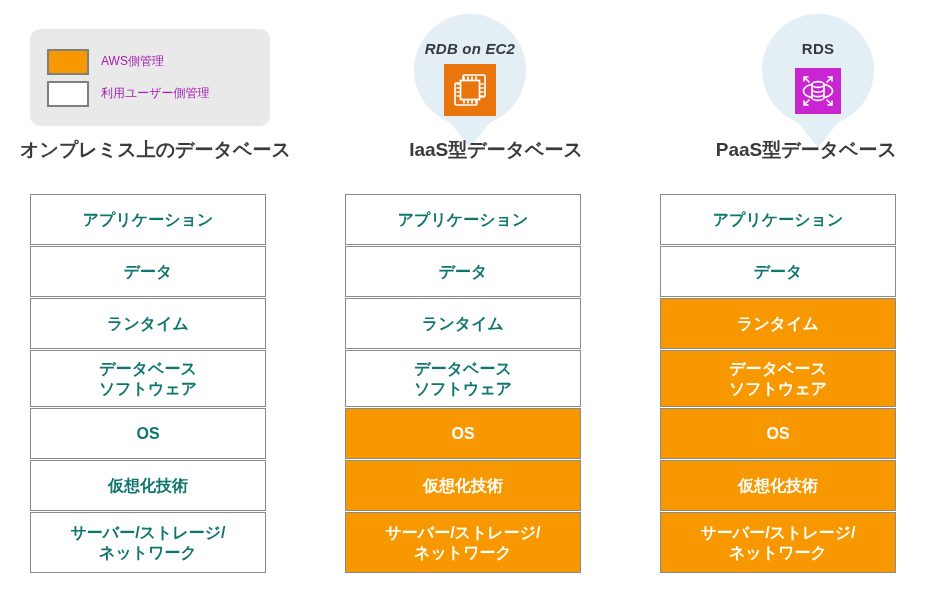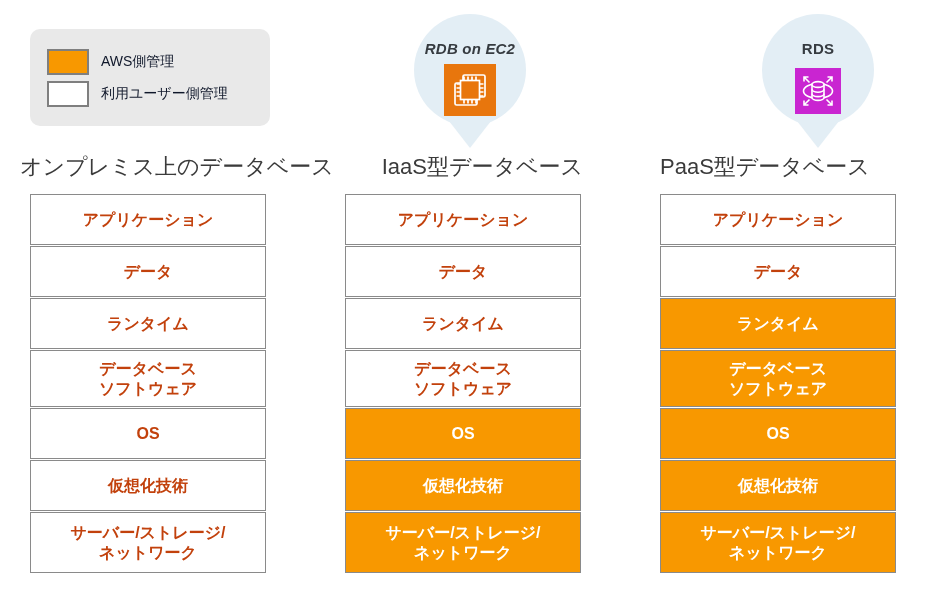--- a/index.html
+++ b/index.html
@@ -10,50 +10,50 @@
   
   .legend{
     position:absolute;left:30px;top:29px;width:240px;height:97px;
     background:#E9E9E9;border-radius:10px;
     display:flex;flex-direction:column;justify-content:center;gap:6px;
     padding:0 0 0 17px;box-sizing:border-box;
   }
   .legend-row{display:flex;align-items:center;gap:12px;}
   .swatch{width:42px;height:26px;border:2px solid #7F7F7F;box-sizing:border-box;background:#fff;flex:0 0 auto;}
   .swatch.orange{background:#F89800;}
-  .legend-label{font-size:14px;color:#0f172a;white-space:nowrap;}
+  .legend-label{font-size:12px;color:#a21caf;white-space:nowrap;}
   
   .pin{position:absolute;width:136px;height:140px;top:10px;}
   .pin svg.balloon{position:absolute;left:0;top:0;}
   .pin-label{
     position:absolute;left:0;top:30px;width:136px;text-align:center;
     font-size:15px;font-weight:bold;color:#363B40;letter-spacing:.2px;
   }
   .pin .service-icon{position:absolute;}
   .pin1{left:402px;font-style:italic;}
   .pin2{left:750px;}
   .pin1 .service-icon{left:42px;top:54px;}
   .pin2 .service-icon{left:45px;top:58px;}
   
   .col-header{
-    position:absolute;top:153px;height:28px;line-height:28px;
-    font-size:22px;font-weight:normal;color:#3B3B3B;white-space:nowrap;
+    position:absolute;top:136px;height:28px;line-height:28px;
+    font-size:19px;font-weight:bold;color:#3B3B3B;white-space:nowrap;
   }
   .h0{left:20px;text-align:left;}
   .h1{left:345px;width:238px;text-align:right;}
-  .h2{left:660px;width:237px;text-align:left;}
+  .h2{left:660px;width:237px;text-align:right;}
   
   .stack{position:absolute;top:194px;width:236px;display:flex;flex-direction:column;gap:1px;}
   .s0{left:30px;}
   .s1{left:345px;}
   .s2{left:660px;}
   .cell{
     box-sizing:border-box;border:1px solid #8A8A8A;background:#ffffff;
     display:flex;align-items:center;justify-content:center;text-align:center;
-    font-size:16px;font-weight:bold;color:#c2410c;line-height:20px;
+    font-size:16px;font-weight:bold;color:#0f766e;line-height:20px;
     white-space:pre-line;
   }
   .cell.aws{background:#F89800;color:#ffffff;}
 </style>
 </head>
 <body>
 
 <div class="canvas">
 
   <div class="legend">

